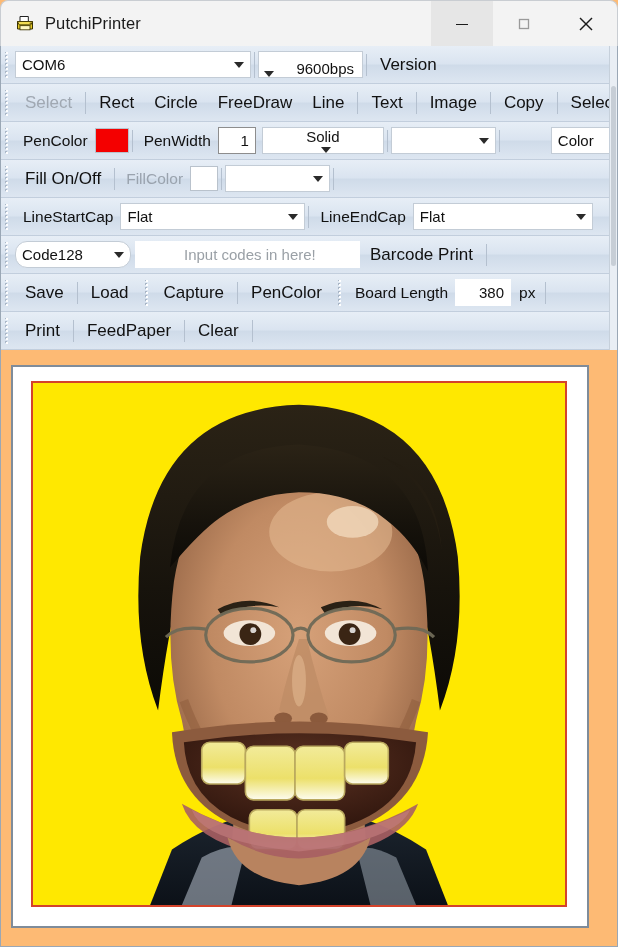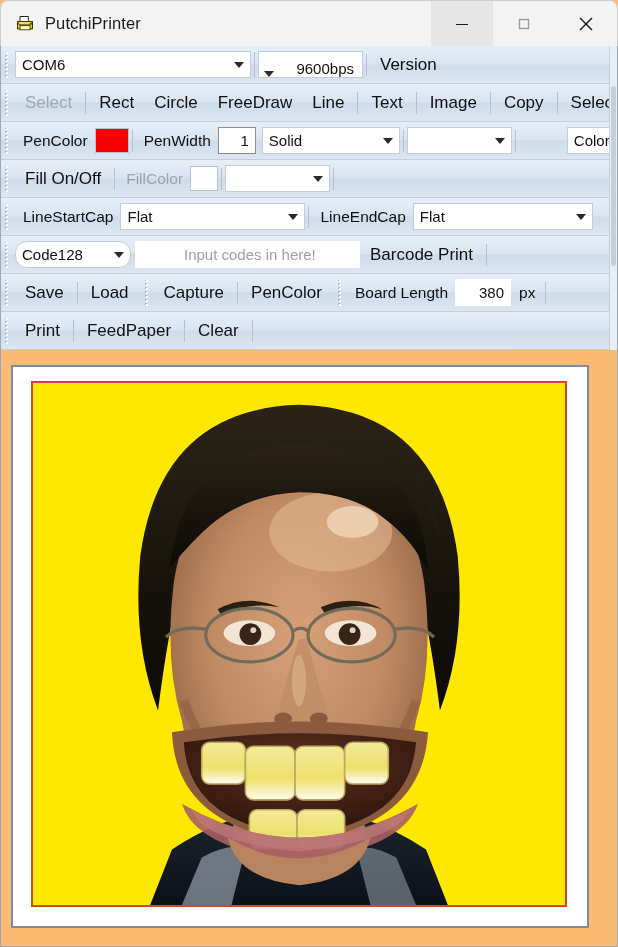--- a/index.html
+++ b/index.html
@@ -316,21 +316,21 @@
       <div class="tbtn">Select</div>
     </div>
 
     <div class="trow">
       <div class="grip"></div>
       <div class="tlabel">PenColor</div>
       <div class="swatch" id="pencolor-swatch" style="background: rgb(244, 0, 0);"></div>
       <div class="sep"></div>
       <div class="tlabel">PenWidth</div>
       <div class="tinput" style="width:38px;">1</div>
-      <div class="combo" style="width:138px;margin-left:6px;">
+      <div class="combo" style="width:122px;margin-left:6px;flex-direction:column;">
         <span class="ctext">Solid</span>
         <span class="caret"></span>
       </div>
       <div class="sep"></div>
       <div class="combo" style="width:105px;">
         <span class="ctext"></span>
         <span class="caret"></span>
       </div>
       <div class="sep"></div>
       <div class="combo" style="width:92px;margin-left:48px;">

